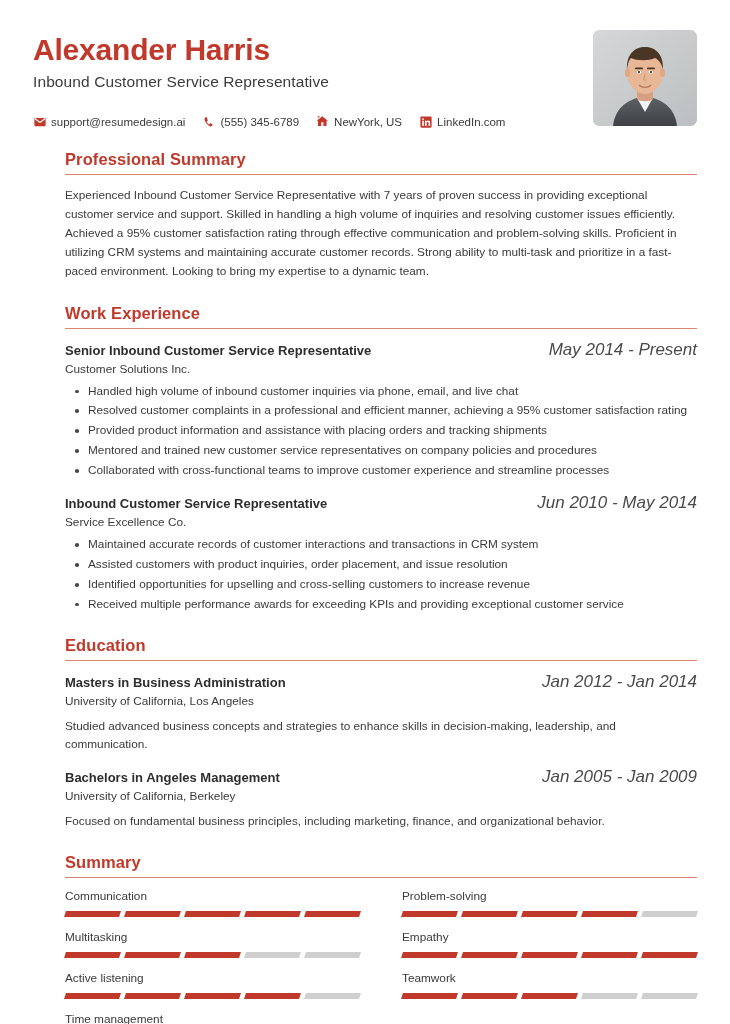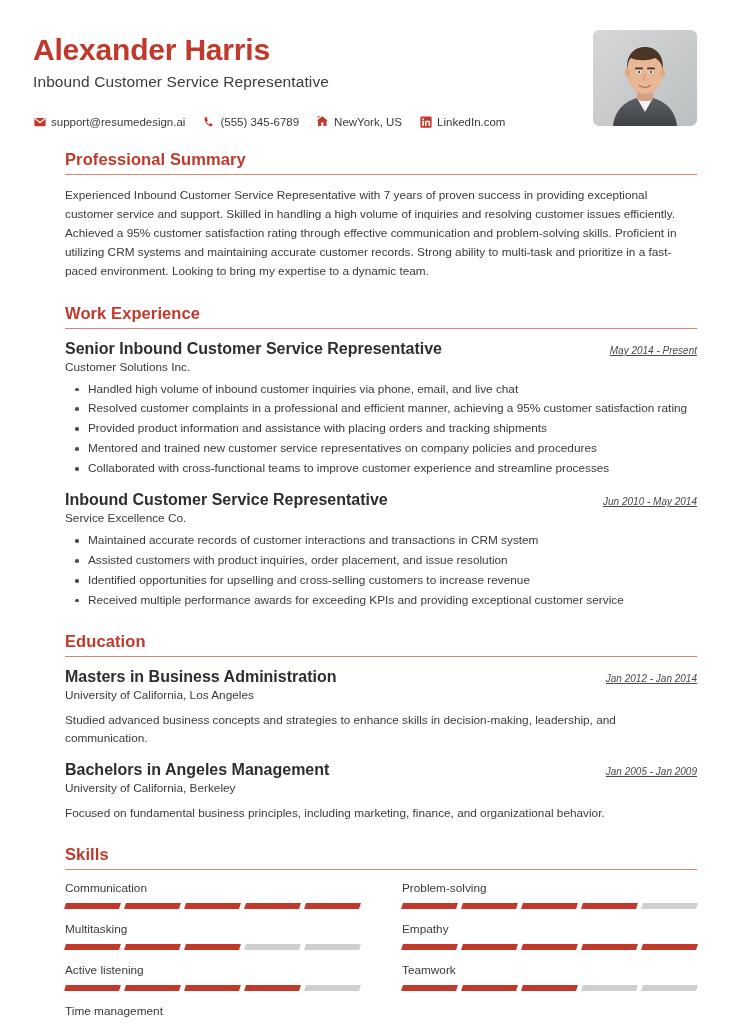--- a/index.html
+++ b/index.html
@@ -104,31 +104,30 @@
 
   
   .entry { margin-bottom: 5px; }
   .entry + .entry { margin-top: 13px; }
   .entry-head {
     display: flex;
     justify-content: space-between;
     align-items: baseline;
   }
   .entry-title {
-    font-size: 16px;
+    font-size: 13px;
     font-weight: bold;
     color: #2e2e2e;
   }
   .entry-date {
-    font-size: 10px;
+    font-size: 17px;
     font-style: italic;
     color: #4a4a4a;
     white-space: nowrap;
     padding-left: 12px;
-    text-decoration: underline;
   }
   .entry-sub {
     font-size: 11.8px;
     color: #3a3a3a;
     margin-top: 2px;
   }
   .bullets {
     margin: 7px 0 0 0;
     padding-left: 23px;
     list-style: none;
@@ -339,21 +338,21 @@
       <div class="entry-head">
         <div class="entry-title">Bachelors in Angeles Management</div>
         <div class="entry-date">Jan 2005 - Jan 2009</div>
       </div>
       <div class="entry-sub">University of California, Berkeley</div>
       <p class="entry-desc">Focused on fundamental business principles, including marketing, finance, and organizational behavior.</p>
     </div>
   </div>
 
   <div class="section">
-    <h2 class="section-title">Skills</h2>
+    <h2 class="section-title">Summary</h2>
     <div class="section-rule"></div>
     <div class="skills-grid" id="skills-grid">
         <div class="skill">
           <div class="skill-name">Communication</div>
           <div class="skill-bar">
             <span class="seg on"></span>
             <span class="seg on"></span>
             <span class="seg on"></span>
             <span class="seg on"></span>
             <span class="seg on"></span>

